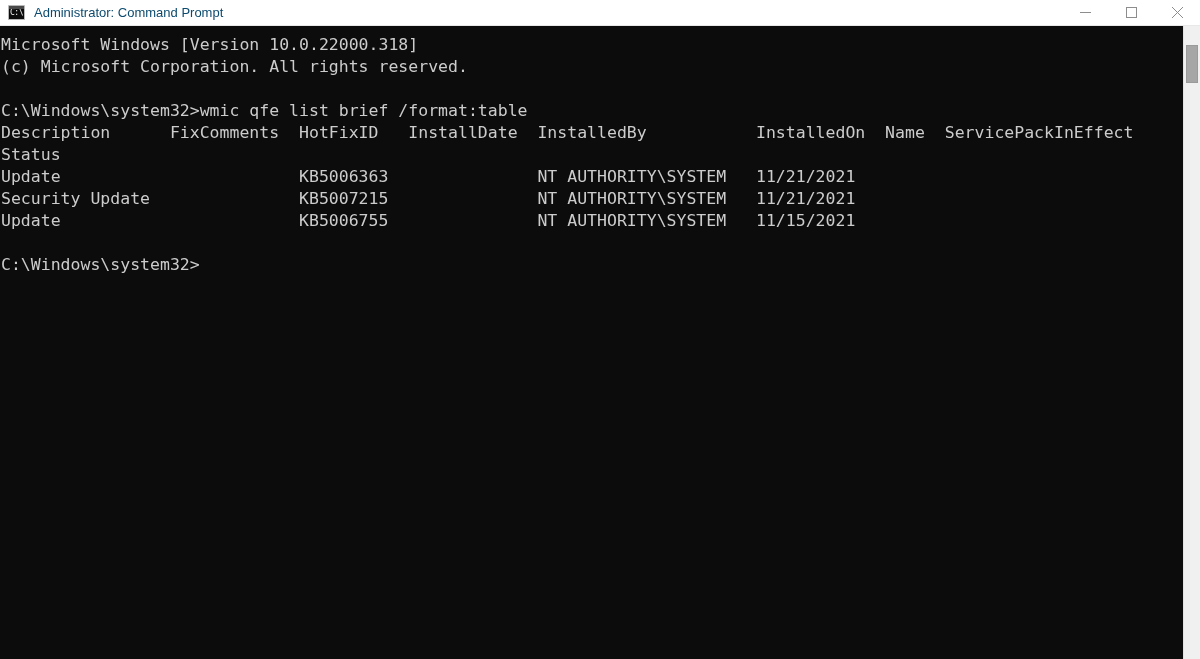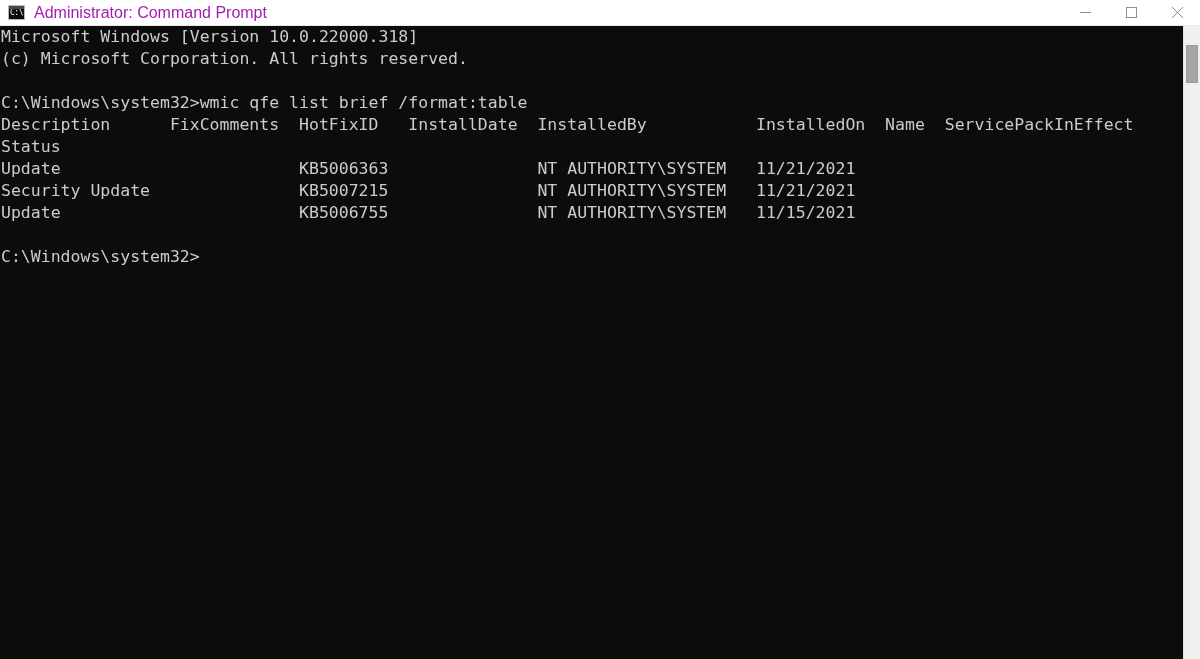--- a/index.html
+++ b/index.html
@@ -64,22 +64,22 @@
     font-size: 8px;
     line-height: 8px;
     color: #f2f2f2;
     padding: 0 0 2px 1px;
     letter-spacing: -0.5px;
     white-space: nowrap;
   }
   #title-text {
     margin-left: 9px;
     font-family: "Liberation Sans", sans-serif;
-    font-size: 16px;
-    color: #a21caf;
+    font-size: 13px;
+    color: #0c4a6e;
     white-space: nowrap;
   }
   #window-controls {
     margin-left: auto;
     display: flex;
     height: 26px;
   }
   .wctl {
     width: 46px;
     height: 26px;
@@ -99,21 +99,21 @@
   #console-area {
     position: relative;
     flex: 1;
     background: #0c0c0c;
     overflow: hidden;
   }
   #console-text {
     position: absolute;
     top: 0;
     left: 0;
-    padding: 0 0 0 1px;
+    padding: 8px 0 0 1px;
     margin: 0;
     font-family: "DejaVu Sans Mono", monospace;
     font-size: 16.5px;
     line-height: 22px;
     color: #cccccc;
     white-space: pre;
     letter-spacing: 0px;
     tab-size: 8;
   }
 

